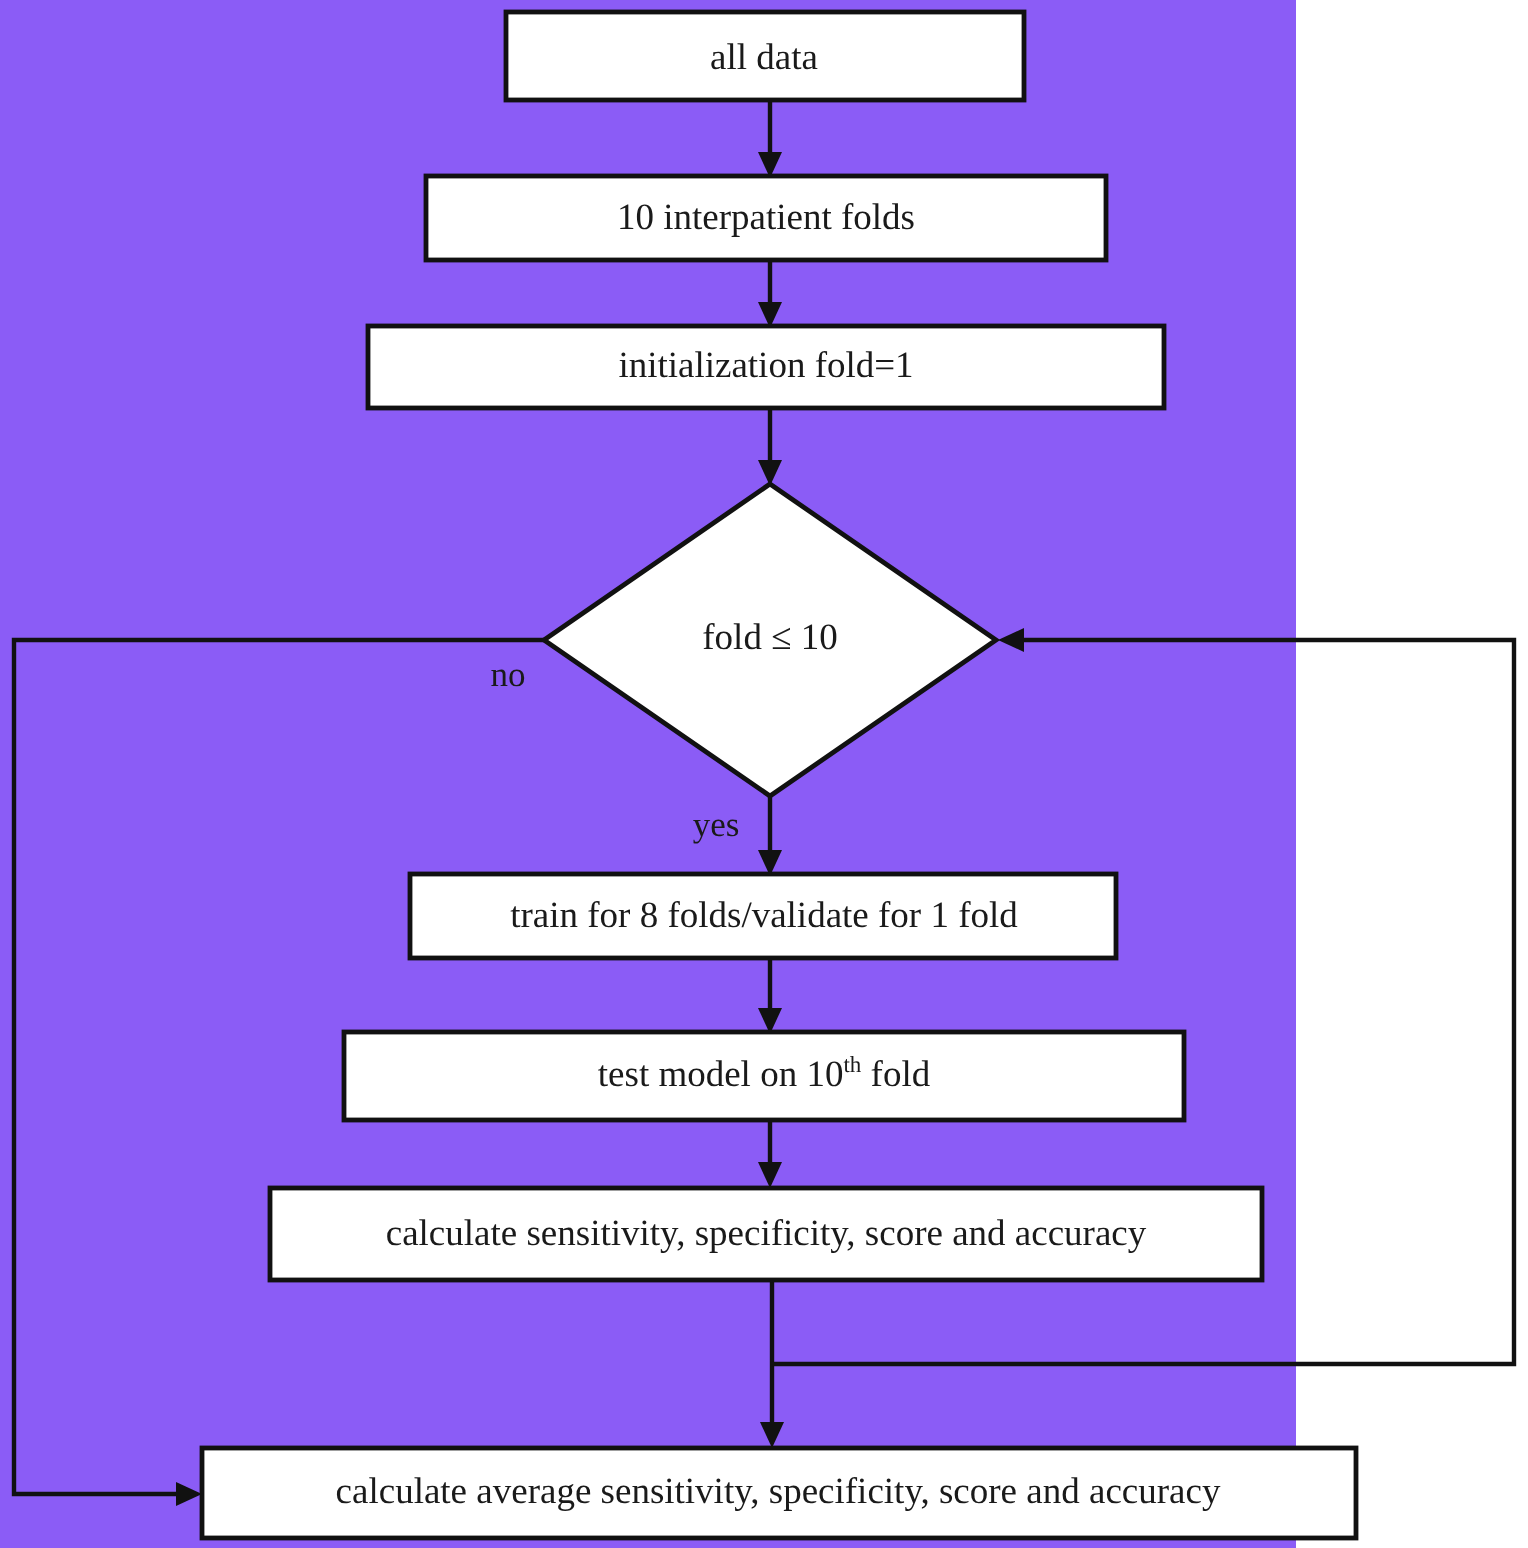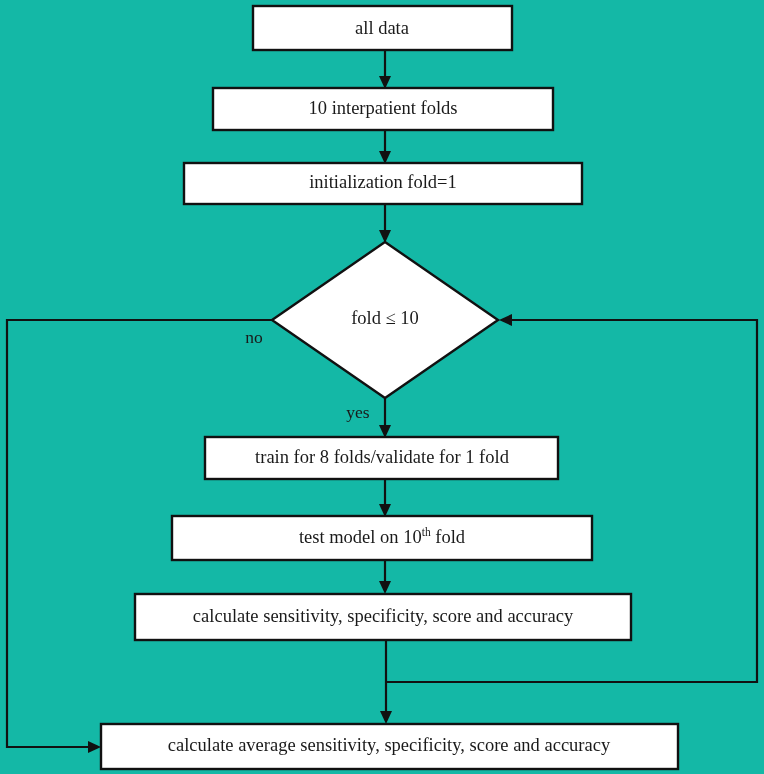--- a/index.html
+++ b/index.html
@@ -8,23 +8,23 @@
     background: #ffffff;
   }
   body {
     width: 764px;
     height: 774px;
     font-family: "Liberation Serif", "DejaVu Serif", serif;
     overflow: hidden;
   }
   #flowchart-root {
     position: relative;
-    width: 764px;
+    width: 648px;
     height: 774px;
-    background: #14b8a6;
+    background: #8b5cf6;
   }
   svg.chart {
     display: block;
     width: 764px;
     height: 774px;
   }
   .node-box {
     fill: #ffffff;
     stroke: #111111;
     stroke-width: 2.4;

